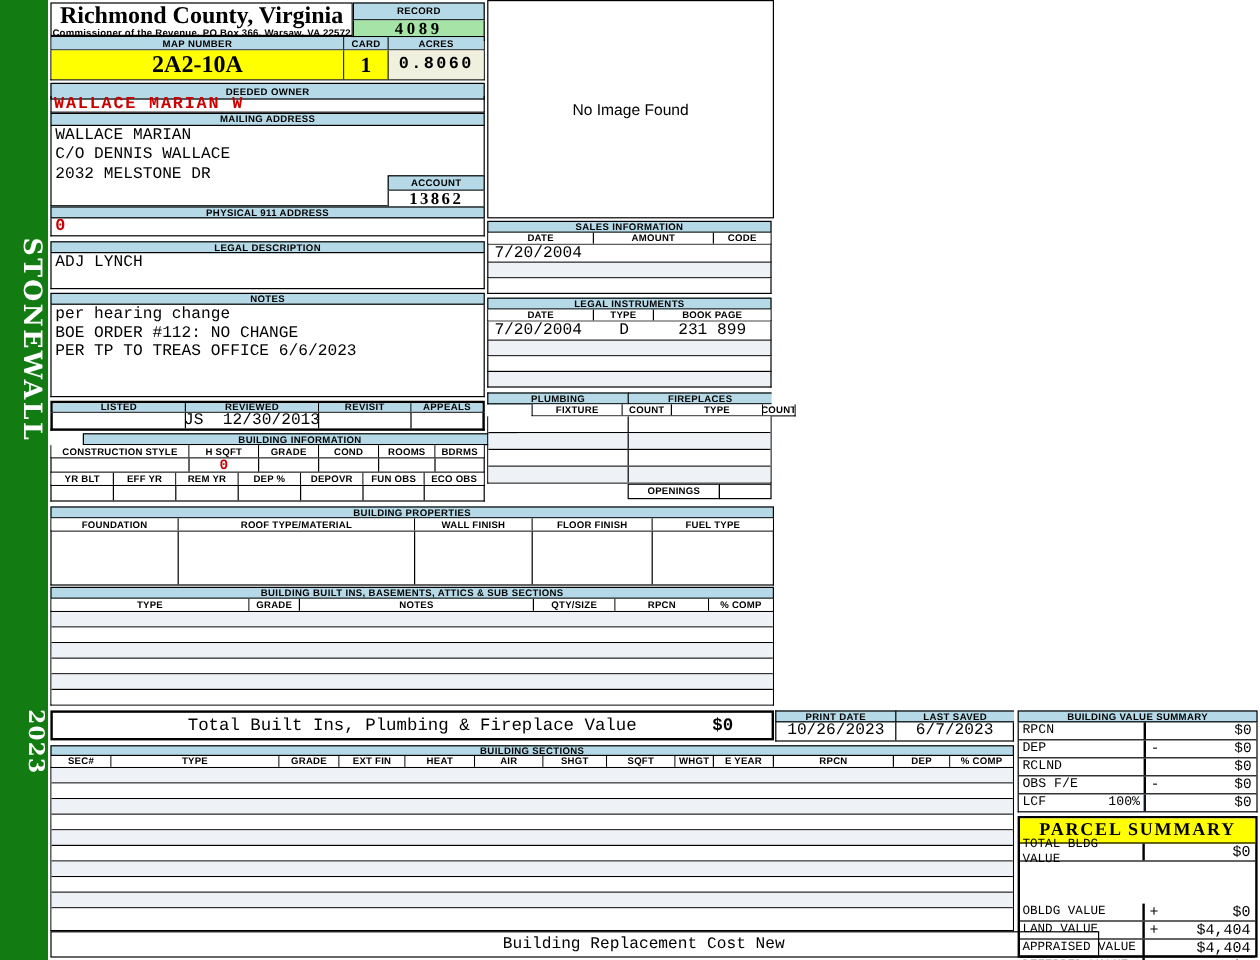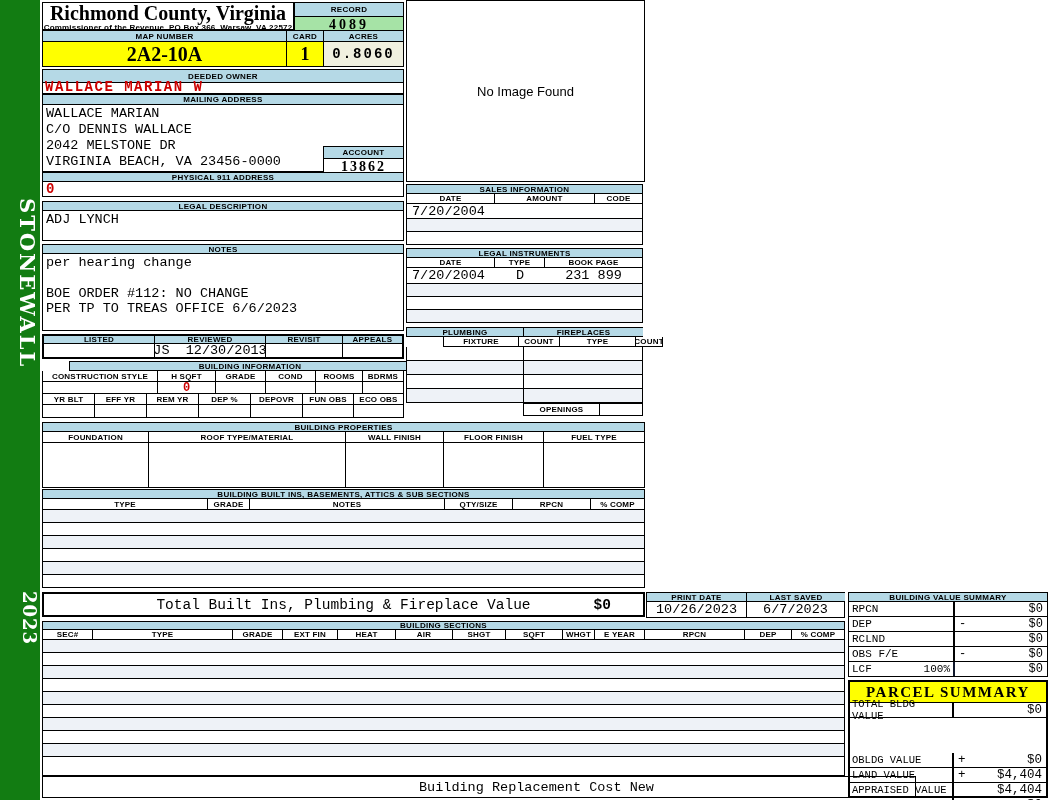--- a/index.html
+++ b/index.html
@@ -58,39 +58,38 @@
     <div class="mono" style="flex:1;background:#f0f0df;font-weight:bold;font-size:14px;letter-spacing:2px;">0.8060</div>
   </div>
 
   <div class="r bar" style="left:42px;top:69px;width:362px;height:14px;">DEEDED OWNER</div>
   <div class="r box1 mono red" style="left:42px;top:80px;width:362px;height:14px;border-top:none;display:flex;align-items:center;font-weight:bold;font-size:14px;letter-spacing:1.5px;padding-left:2px;">WALLACE MARIAN W</div>
 
   <div class="r bar" style="left:42px;top:94px;width:362px;height:11px;">MAILING ADDRESS</div>
   <div class="r box1" style="left:42px;top:105px;width:362px;height:67px;border-top:none;">
     <div class="mono" style="font-size:13.5px;line-height:16px;padding:1px 0 0 3px;">WALLACE MARIAN</div>
     <div class="mono" style="font-size:13.5px;line-height:16px;padding-left:3px;">C/O DENNIS WALLACE</div>
-    <div class="mono" style="font-size:13.5px;line-height:16px;padding-left:3px;">2042 MELSTONE DR</div>
-    <div class="mono" style="font-size:13.5px;line-height:16px;padding-left:3px;">VIRGINIA BEACH, VA 23456-0000</div>
+    <div class="mono" style="font-size:13.5px;line-height:16px;padding-left:3px;">2032 MELSTONE DR</div>
   </div>
 
   <div class="r" style="left:323px;top:146px;width:81px;">
     <div class="bar" style="height:11px;">ACCOUNT</div>
     <div class="box1 bigserif" style="border-top:none;height:15px;background:#fff;display:flex;align-items:center;justify-content:center;font-size:14px;letter-spacing:2px;">13862</div>
   </div>
 
   <div class="r bar" style="left:42px;top:172px;width:362px;height:10px;">PHYSICAL 911 ADDRESS</div>
   <div class="r box1 mono red" style="left:42px;top:182px;width:362px;height:15px;border-top:none;display:flex;align-items:center;font-weight:bold;font-size:14px;padding-left:3px;">0</div>
 
   <div class="r bar" style="left:42px;top:201px;width:362px;height:10px;">LEGAL DESCRIPTION</div>
   <div class="r box1 mono" style="left:42px;top:211px;width:362px;height:30px;border-top:none;font-size:13.5px;padding:1px 0 0 3px;">ADJ LYNCH</div>
 
   <div class="r bar" style="left:42px;top:244px;width:362px;height:10px;">NOTES</div>
   <div class="r box1" style="left:42px;top:254px;width:362px;height:77px;border-top:none;">
     <div class="mono" style="font-size:13.5px;line-height:15.5px;padding:1px 0 0 3px;">per hearing change</div>
-    <div class="mono" style="font-size:13.5px;line-height:15.5px;padding-left:3px;margin-top:15px;">BOE ORDER #112: NO CHANGE</div>
+    <div class="mono" style="font-size:13.5px;line-height:15.5px;padding-left:3px;">BOE ORDER #112: NO CHANGE</div>
     <div class="mono" style="font-size:13.5px;line-height:15.5px;padding-left:3px;">PER TP TO TREAS OFFICE 6/6/2023</div>
   </div>
 
   <div class="r cells" style="left:42px;top:334px;width:362px;height:10px;border:2px solid #000;border-bottom:1px solid #000;">
     <div class="bar" style="flex:0 0 111px;border:none;border-right:1px solid #000;">LISTED</div>
     <div class="bar" style="flex:0 0 111px;border:none;border-right:1px solid #000;">REVIEWED</div>
     <div class="bar" style="flex:0 0 77px;border:none;border-right:1px solid #000;">REVISIT</div>
     <div class="bar" style="flex:1;border:none;">APPEALS</div>
   </div>
   <div class="r cells" style="left:42px;top:344px;width:362px;height:15px;border:2px solid #000;border-top:none;">

